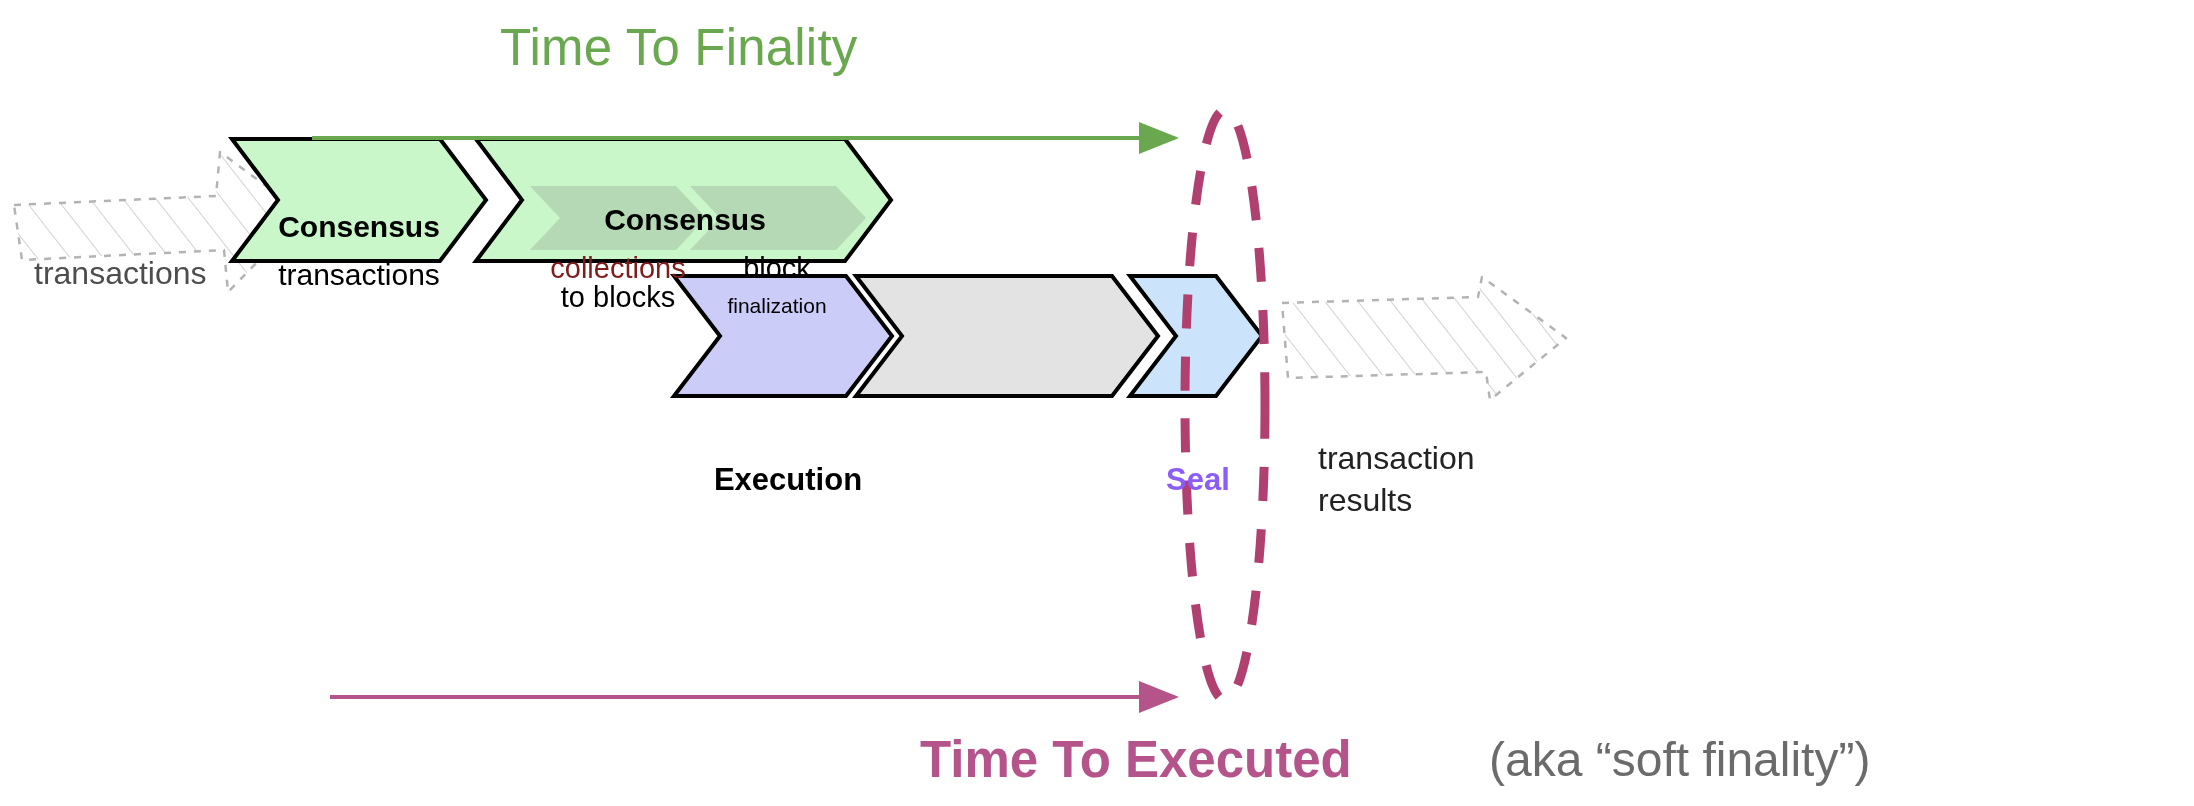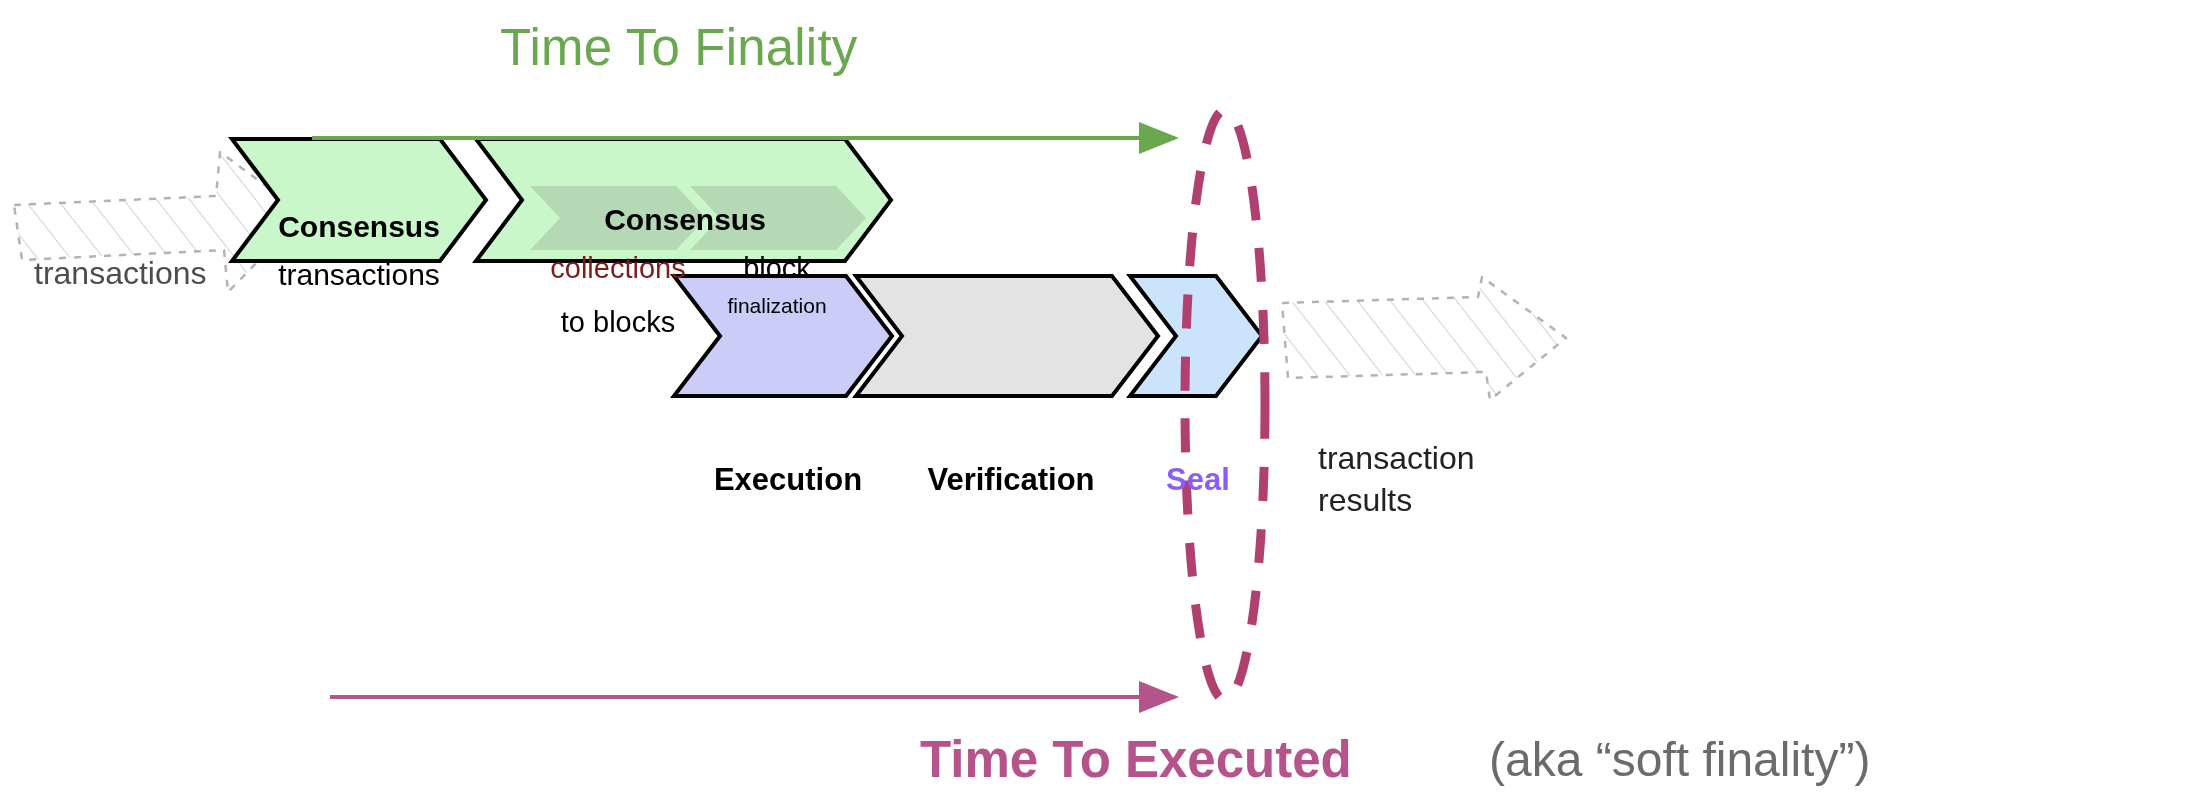--- a/index.html
+++ b/index.html
@@ -104,28 +104,27 @@
   <div class="lbl" style="left:500px; top:18px; font-size:51px; color:#6aa84f; letter-spacing:0.2px;">Time To Finality</div>
 
   <div class="lbl" style="left:34px; top:255px; font-size:32px; color:#4d4d4d;">transactions</div>
 
   <div class="lbl" style="left:232px; top:210px; width:254px; text-align:center; font-size:30px; font-weight:bold; color:#000;">Consensus</div>
   <div class="lbl" style="left:232px; top:258px; width:254px; text-align:center; font-size:30px; color:#000;">transactions</div>
 
   <div class="lbl" style="left:500px; top:203px; width:370px; text-align:center; font-size:30px; font-weight:bold; color:#000;">Consensus</div>
 
   <div class="lbl" style="left:530px; top:252px; width:176px; text-align:center; font-size:29px; color:#7f1d1d;">collections</div>
-  <div class="lbl" style="left:530px; top:306px; width:176px; text-align:center; font-size:29px; color:#000;">to blocks</div>
+  <div class="lbl" style="left:530px; top:281px; width:176px; text-align:center; font-size:29px; color:#000;">to blocks</div>
 
   <div class="lbl" style="left:686px; top:252px; width:182px; text-align:center; font-size:29px; color:#000;">block</div>
   <div class="lbl" style="left:686px; top:294px; width:182px; text-align:center; font-size:21px; color:#000;">finalization</div>
 
   <div class="lbl" style="left:700px; top:462px; width:176px; text-align:center; font-size:31px; font-weight:bold; color:#000;">Execution</div>
 
-  <div class="lbl" style="left:886px; top:462px; width:250px; text-align:center; font-size:31px; font-weight:bold; color:#000;">Verification</div>
 
   <div class="lbl" style="left:1148px; top:462px; width:100px; text-align:center; font-size:31px; font-weight:bold; color:#8b5cf6;">Seal</div>
 
   <div class="lbl" style="left:1318px; top:440px; font-size:32px; color:#222;">transaction</div>
   <div class="lbl" style="left:1318px; top:482px; font-size:32px; color:#222;">results</div>
 
   <div class="lbl" style="left:920px; top:730px; font-size:51px; color:#b4548a;font-weight:bold;">Time To Executed</div>
   <div class="lbl" style="left:1465px; top:732px; font-size:48px; color:#6b6b6b;margin-left:24px;">(aka “soft finality”)</div>
 
 </div>

